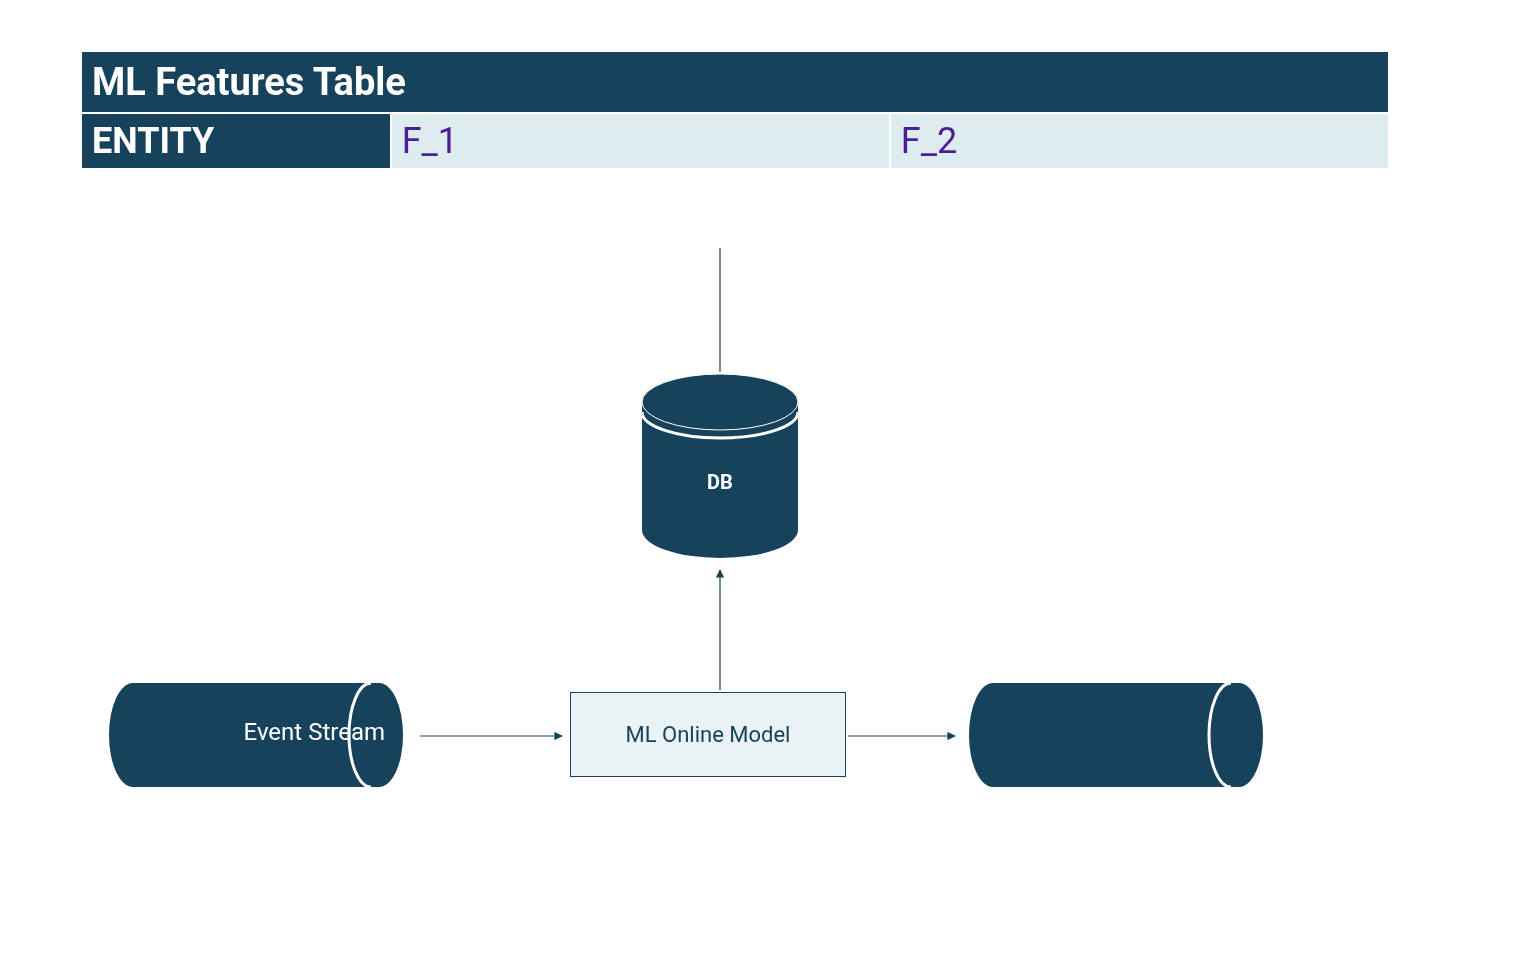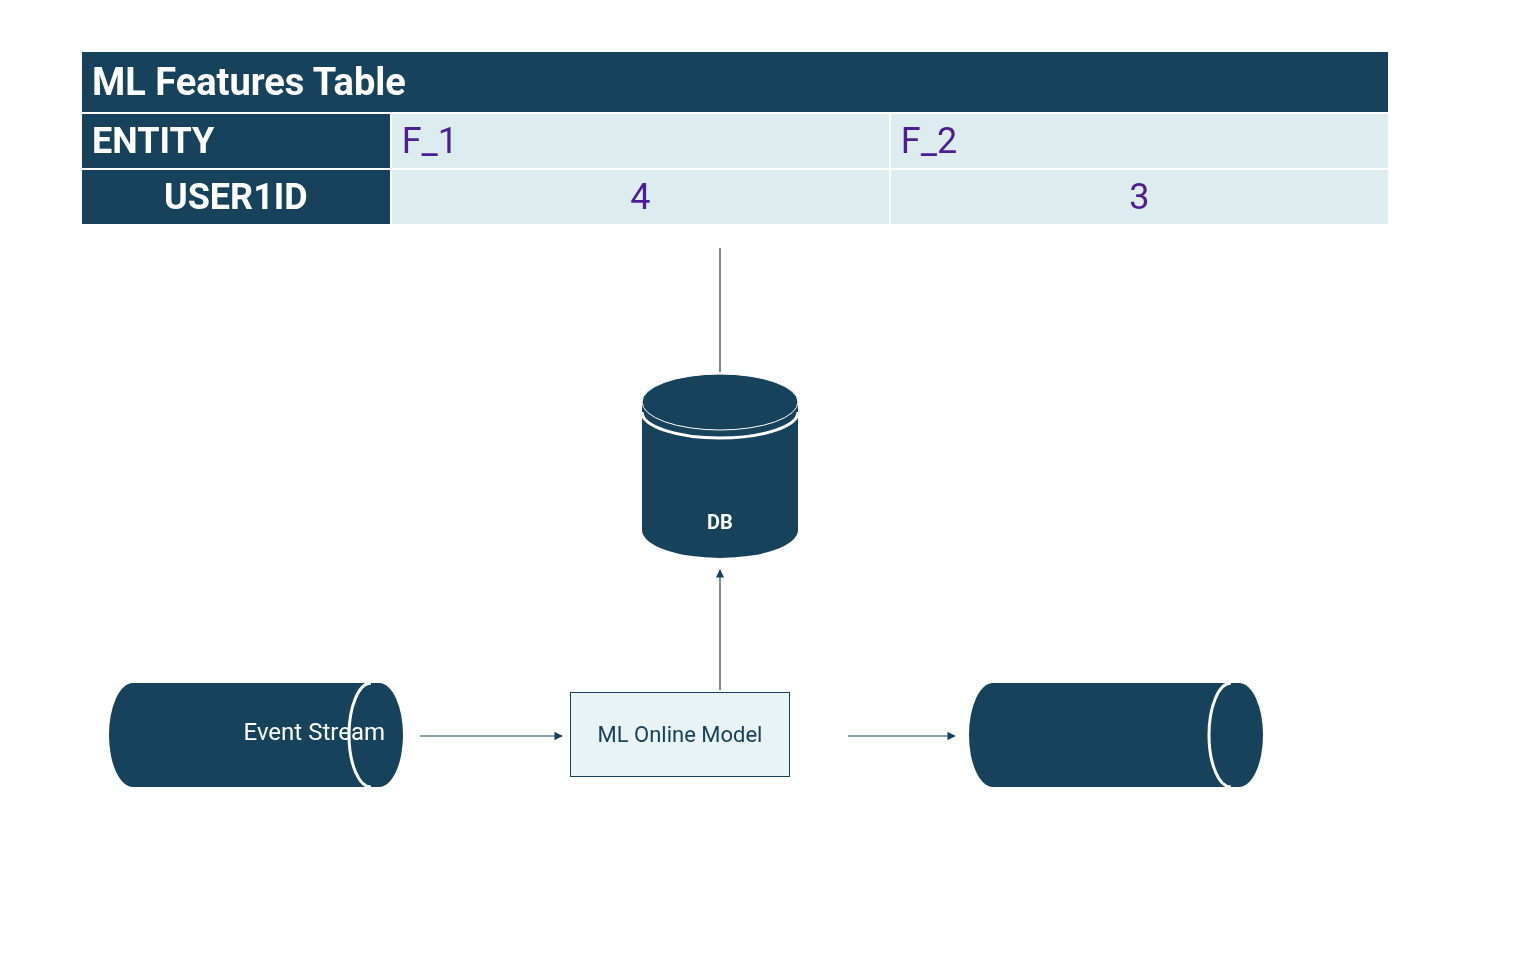--- a/index.html
+++ b/index.html
@@ -66,21 +66,20 @@
     height: 190px;
   }
   .db-label {
     position: absolute;
     width: 100%;
     text-align: center;
     top: 100px;
     color: #ffffff;
     font-weight: 700;
     font-size: 20px;
-    margin-top: 40px;
   }
 
   
   .read-label {
     position: absolute;
     left: 450px;
     top: 575px;
     width: 430px;
     text-align: center;
     color: #16425b;
@@ -110,21 +109,21 @@
     color: #ffffff;
     font-size: 24px;
     padding-right: 20px;
   }
   .cyl-right .cyl-label { padding-right: 18px; }
 
   .model-box {
     position: absolute;
     left: 490px;
     top: 22px;
-    width: 220px;
+    width: 276px;
     height: 85px;
     background: #e9f3f5;
     border: 1px solid #16425b;
     color: #16425b;
     font-size: 22px;
     display: flex;
     align-items: center;
     justify-content: center;
   }
 
@@ -144,25 +143,20 @@
   <table class="feature-table">
     <tbody>
         <tr class="title-row">
       <td colspan="3">ML Features Table</td>
     </tr>
     <tr class="hdr-row">
       <td class="col-entity">ENTITY</td>
       <td class="col-f">F_1</td>
       <td class="col-f">F_2</td>
     </tr>
-    <tr class="data-row">
-      <td class="col-entity">USER1ID</td>
-      <td class="col-f">4</td>
-      <td class="col-f">3</td>
-    </tr>
   </tbody>
     </table>
 
   <svg class="connectors" viewBox="0 0 1310 820">
     <defs>
       <marker id="arrow" viewBox="0 0 10 10" refX="9" refY="5" markerWidth="7" markerHeight="7" orient="auto-start-reverse">
         <path d="M 0 0 L 10 5 L 0 10 z" fill="#16425b"></path>
       </marker>
     </defs>
 

